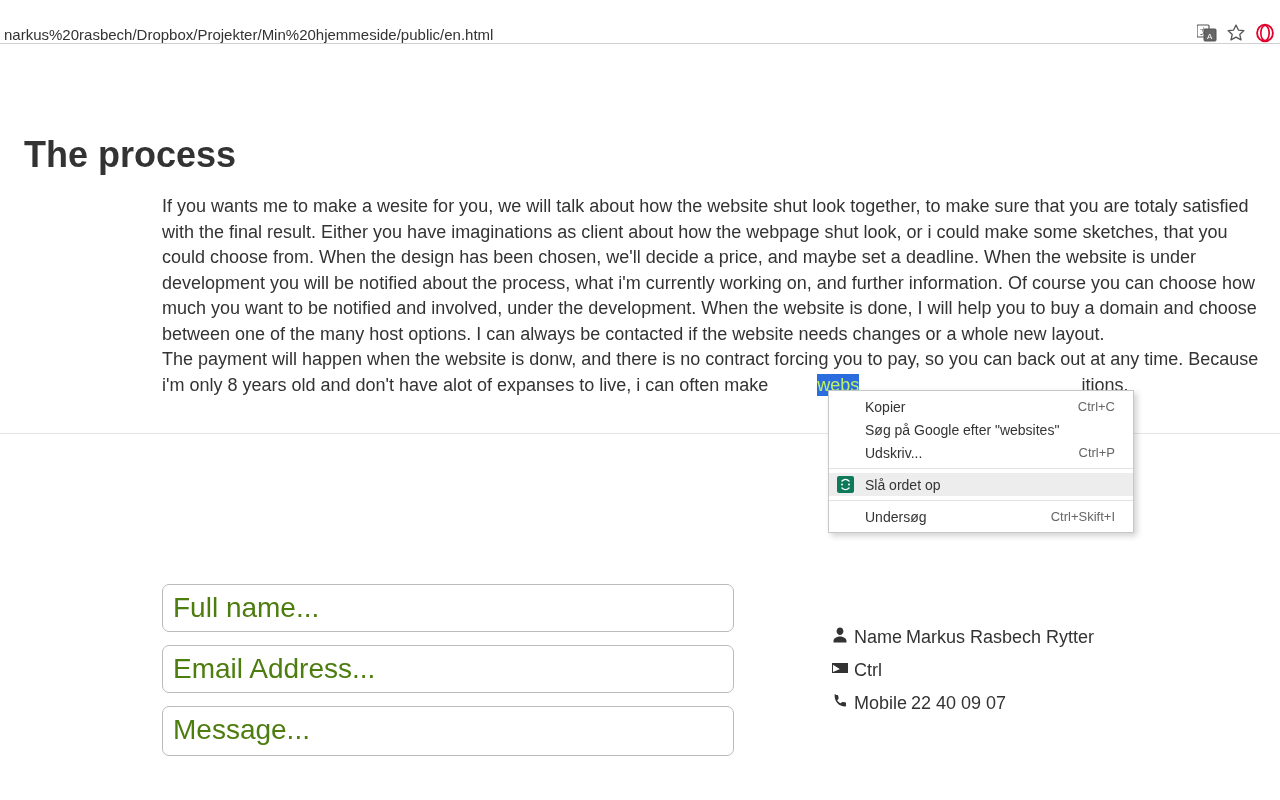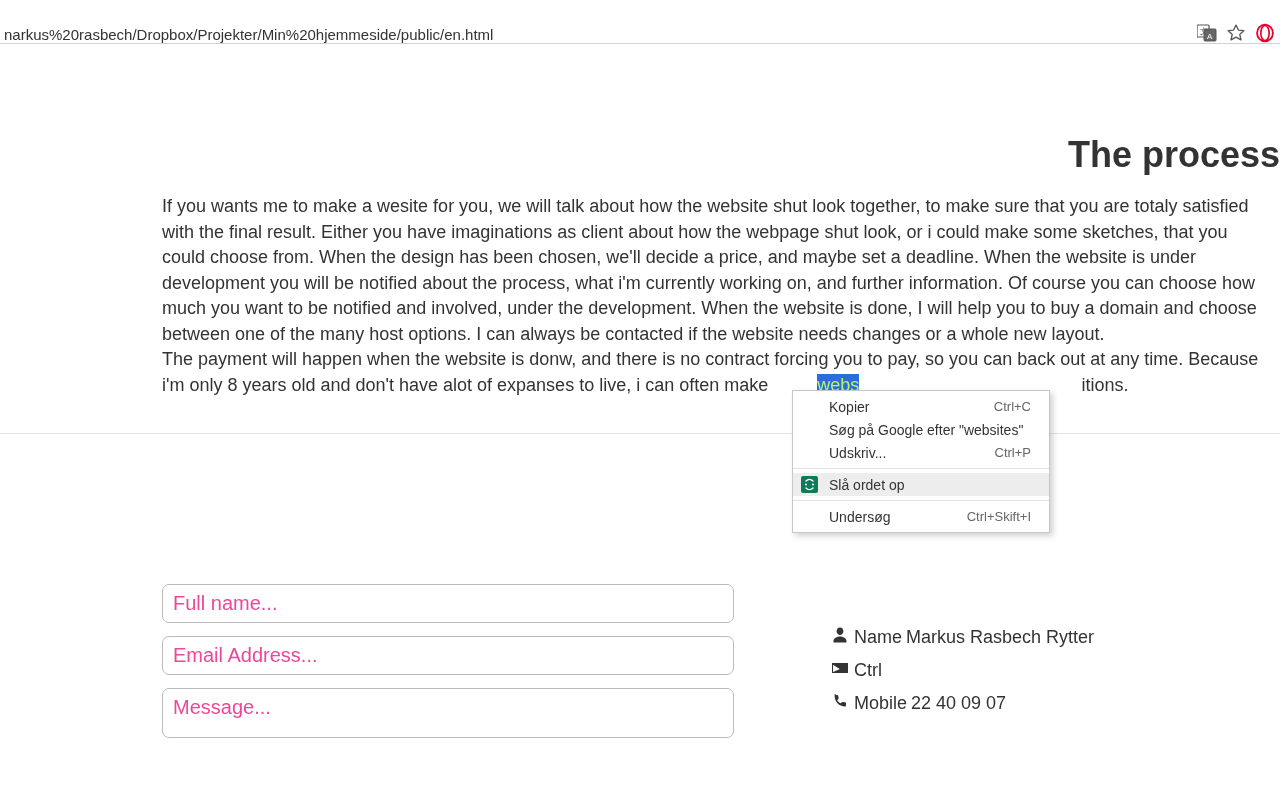--- a/index.html
+++ b/index.html
@@ -40,25 +40,26 @@
     .toolbar .opera-icon svg { display: block; }
     .content {
       padding-top: 90px;
       width: 1280px;
     }
     .section1 {
       padding: 0 0 35px 0;
       border-bottom: 1px solid #e5e5e5;
     }
     h2.title1 {
-      text-align: right;
+      text-align: left;
       font-size: 36px;
       font-weight: 700;
       color: #333;
       margin-bottom: 18px;
+      margin-left: 24px;
     }
     .para {
       font-size: 18px;
       line-height: 25.5px;
       color: #333;
       padding-left: 162px;
       padding-right: 16px;
     }
     .highlight {
       background: #2b6cdf;
@@ -80,22 +81,22 @@
       display: flex;
       padding-left: 162px;
     }
     .form-col { width: 576px; }
     .info-col { padding-left: 94px; padding-top: 43px; }
     .finput {
       width: 572px;
       border: 1px solid #bbb;
       border-radius: 7px;
       background: #fff;
-      font-size: 20px;
-      color: #ec4899;
+      font-size: 28px;
+      color: #4d7c0f;
       padding: 7px 10px;
       margin-bottom: 13px;
     }
     .finput.msg {
       height: 50px;
     }
     .info-line {
       font-size: 18px;
       color: #333;
       margin-bottom: 12px;
@@ -104,23 +105,23 @@
     }
     .info-line .icn {
       width: 20px;
       display: inline-block;
       margin-right: 2px;
     }
     .info-line .lbl { font-weight: 400; margin-right: 4px; }
     
     .ctx {
       position: absolute;
-      left: 792px;
+      left: 828px;
       top: 390px;
-      width: 258px;
+      width: 306px;
       background: #fff;
       border: 1px solid #c7c7c7;
       box-shadow: 3px 3px 6px rgba(0,0,0,0.18);
       font-family: "Segoe UI", Arial, sans-serif;
       font-size: 14px;
       z-index: 100;
     }
     .ctx .row {
       display: flex;
       align-items: center;

